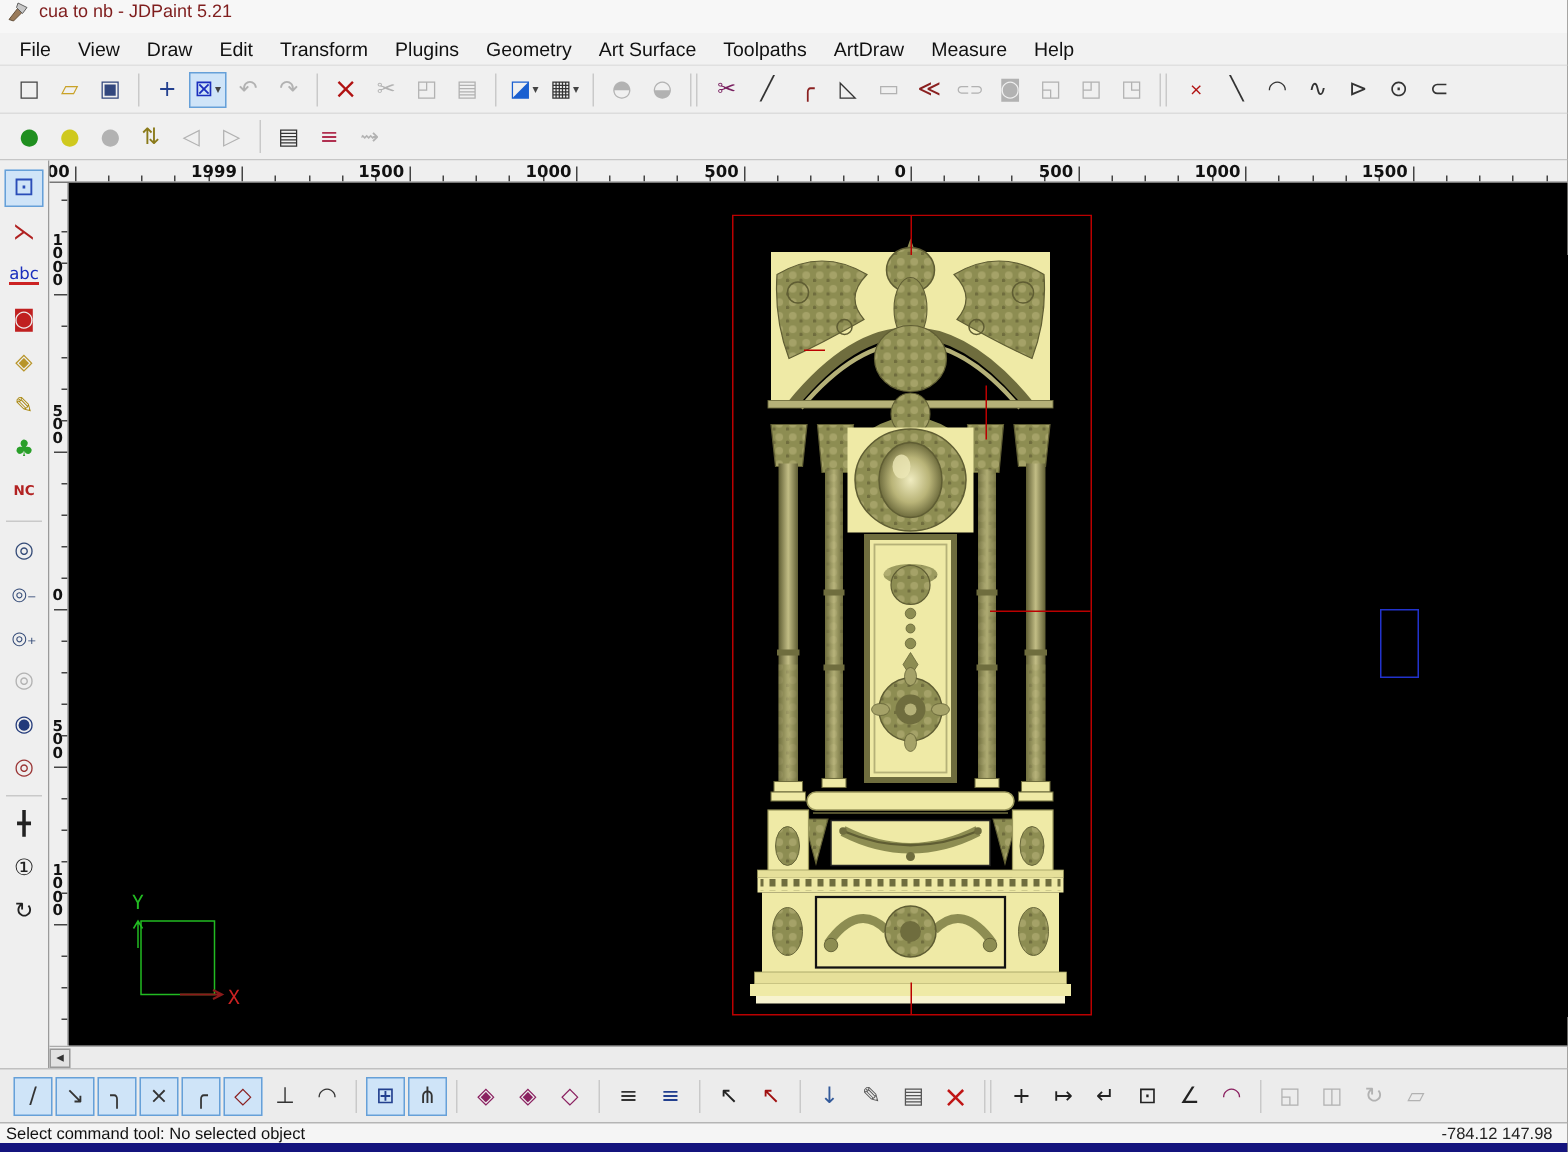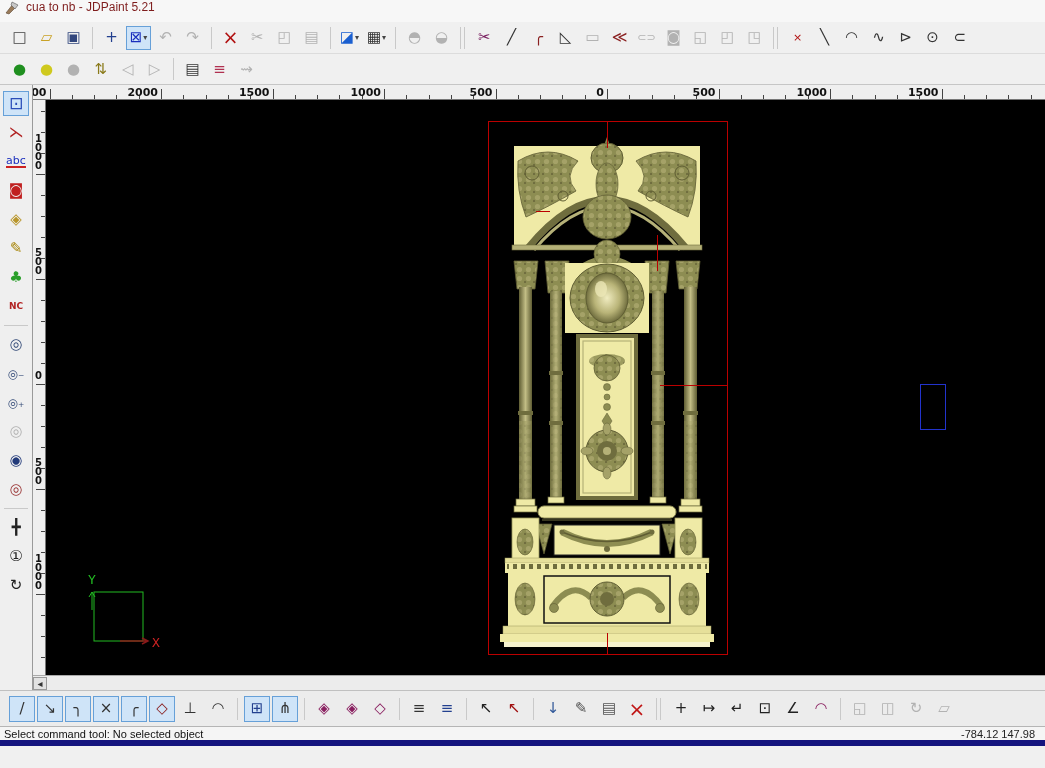--- a/index.html
+++ b/index.html
@@ -57,20 +57,35 @@
 <div class="app">
 
   <div class="titlebar">
     <svg width="16" height="16" viewBox="0 0 16 16">
       <path d="M2,13 L9,4 L12,7 L5,14 Z" fill="#9a7b5a" stroke="#5a4630" stroke-width="0.6"></path>
       <path d="M8,2 L14,5 L11,9 L7,5 Z" fill="#c8c8c8" stroke="#555" stroke-width="0.6"></path>
     </svg>
     <span>cua to nb - JDPaint 5.21</span>
   </div>
 
+  <div class="menubar">
+
+  <span class="menu-item glyph">File</span>
+      <span class="menu-item glyph">View</span>
+      <span class="menu-item glyph">Draw</span>
+      <span class="menu-item glyph">Edit</span>
+      <span class="menu-item glyph">Transform</span>
+      <span class="menu-item glyph">Plugins</span>
+      <span class="menu-item glyph">Geometry</span>
+      <span class="menu-item glyph">Art Surface</span>
+      <span class="menu-item glyph">Toolpaths</span>
+      <span class="menu-item glyph">ArtDraw</span>
+      <span class="menu-item glyph">Measure</span>
+      <span class="menu-item glyph">Help</span>
+    </div>
 
   <div class="toolbar tb1">
 
   <button class="tbtn">
         <span class="glyph" style="color: rgb(68, 68, 68);">□</span>
       </button>
       <button class="tbtn">
         <span class="glyph" style="color: rgb(201, 162, 39);">▱</span>
       </button>
       <button class="tbtn">
@@ -269,21 +284,21 @@
 
     <div class="canvas-col">
       <div class="hruler" id="hruler">
           <i class="htick major" style="left: 16.5px;"></i>
           <span class="hlab" style="left: -22.5px;">2500</span>
           <i class="htick" style="left: 38.8px;"></i>
           <i class="htick" style="left: 61.1px;"></i>
           <i class="htick" style="left: 83.4px;"></i>
           <i class="htick" style="left: 105.7px;"></i>
           <i class="htick major" style="left: 128px;"></i>
-          <span class="hlab" style="left: 89px;">2000</span>
+          <span class="hlab" style="left: 89px;">1999</span>
           <i class="htick" style="left: 150.3px;"></i>
           <i class="htick" style="left: 172.6px;"></i>
           <i class="htick" style="left: 194.9px;"></i>
           <i class="htick" style="left: 217.2px;"></i>
           <i class="htick major" style="left: 239.5px;"></i>
           <span class="hlab" style="left: 200.5px;">1500</span>
           <i class="htick" style="left: 261.8px;"></i>
           <i class="htick" style="left: 284.1px;"></i>
           <i class="htick" style="left: 306.4px;"></i>
           <i class="htick" style="left: 328.7px;"></i>

